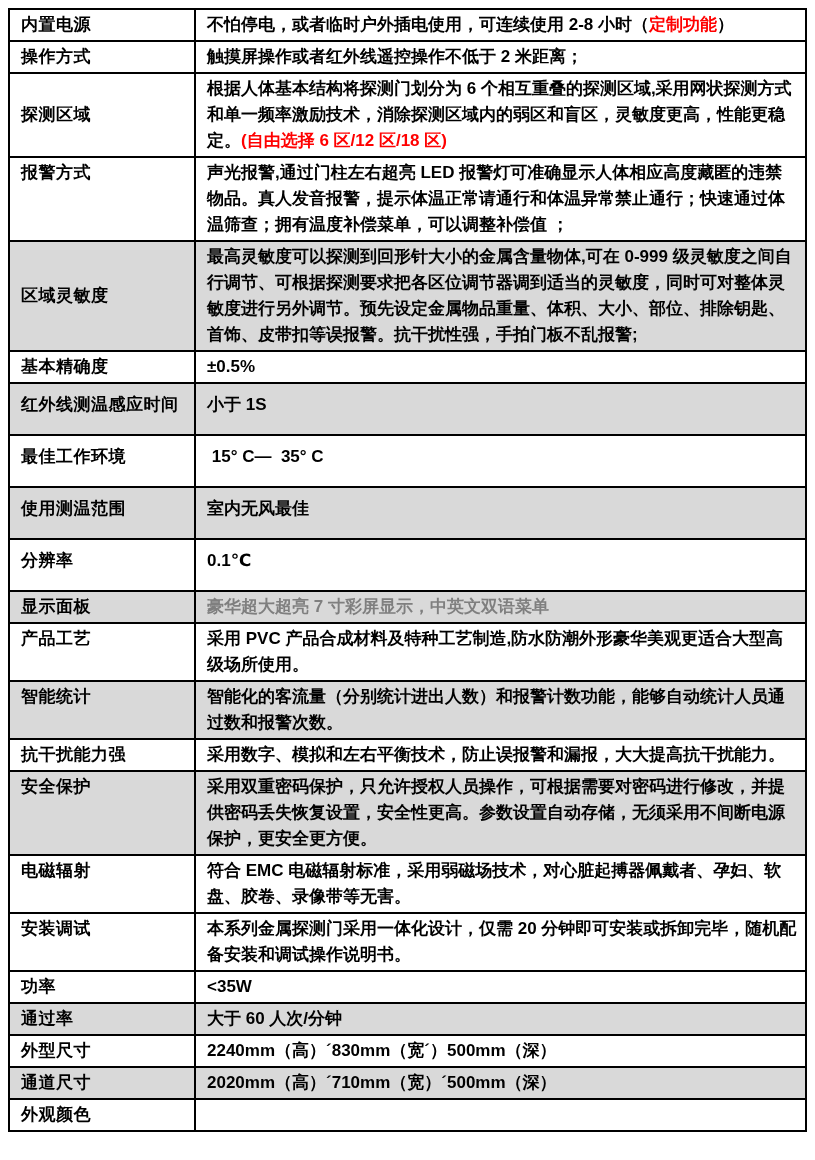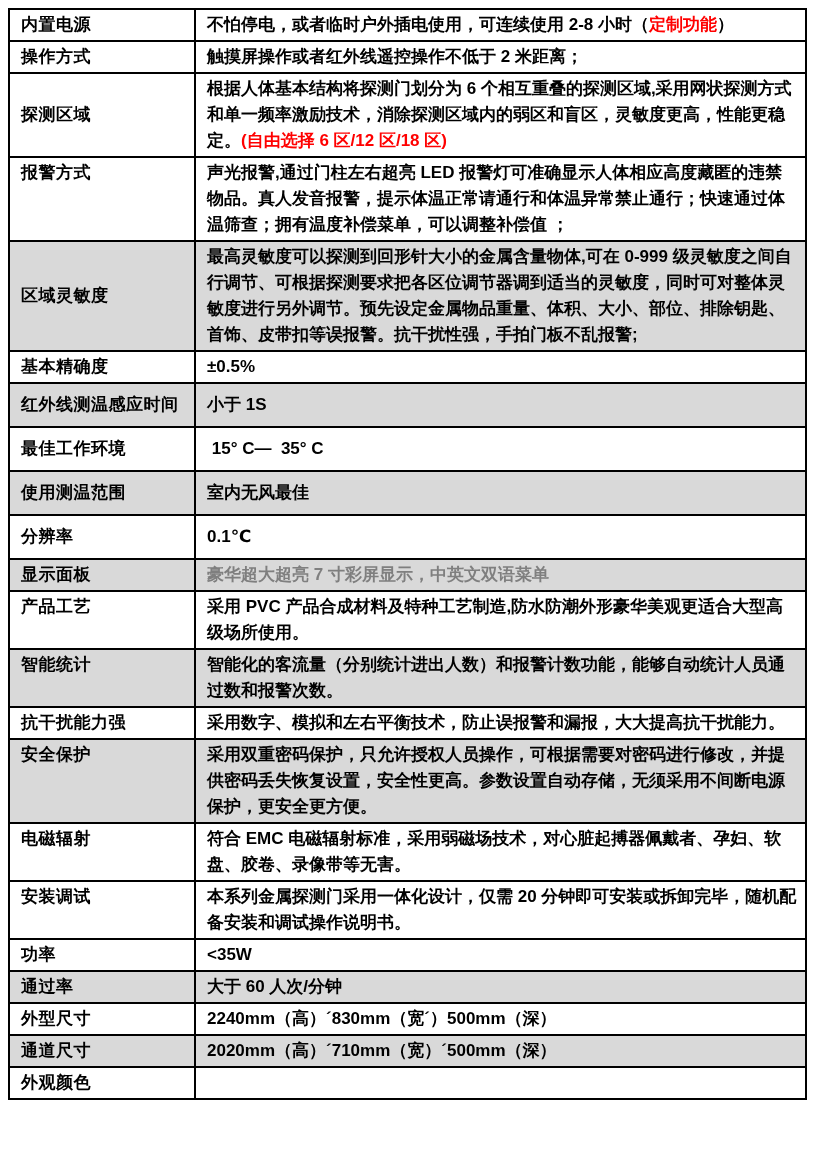--- a/index.html
+++ b/index.html
@@ -42,21 +42,21 @@
   }
   td.label-cell {
     letter-spacing: 0.5px;
   }
   td.value-cell {
     word-break: break-all;
     white-space: pre-wrap;
   }
   tr.shaded td { background: var(--shaded); }
   tr.label-middle td.label-cell { vertical-align: middle; }
-  tr.tall td { padding-top: 8px; padding-bottom: 8px; }
+  tr.tall td { padding-top: 8px; padding-bottom: 16px; }
   .part-red { color: var(--red); }
   .part-muted { color: var(--muted); }
   .part-normal { color: var(--text); }
 </style>
 </head>
 <body>
 
 <div class="sheet">
   <table class="spec-table">
     <colgroup>

